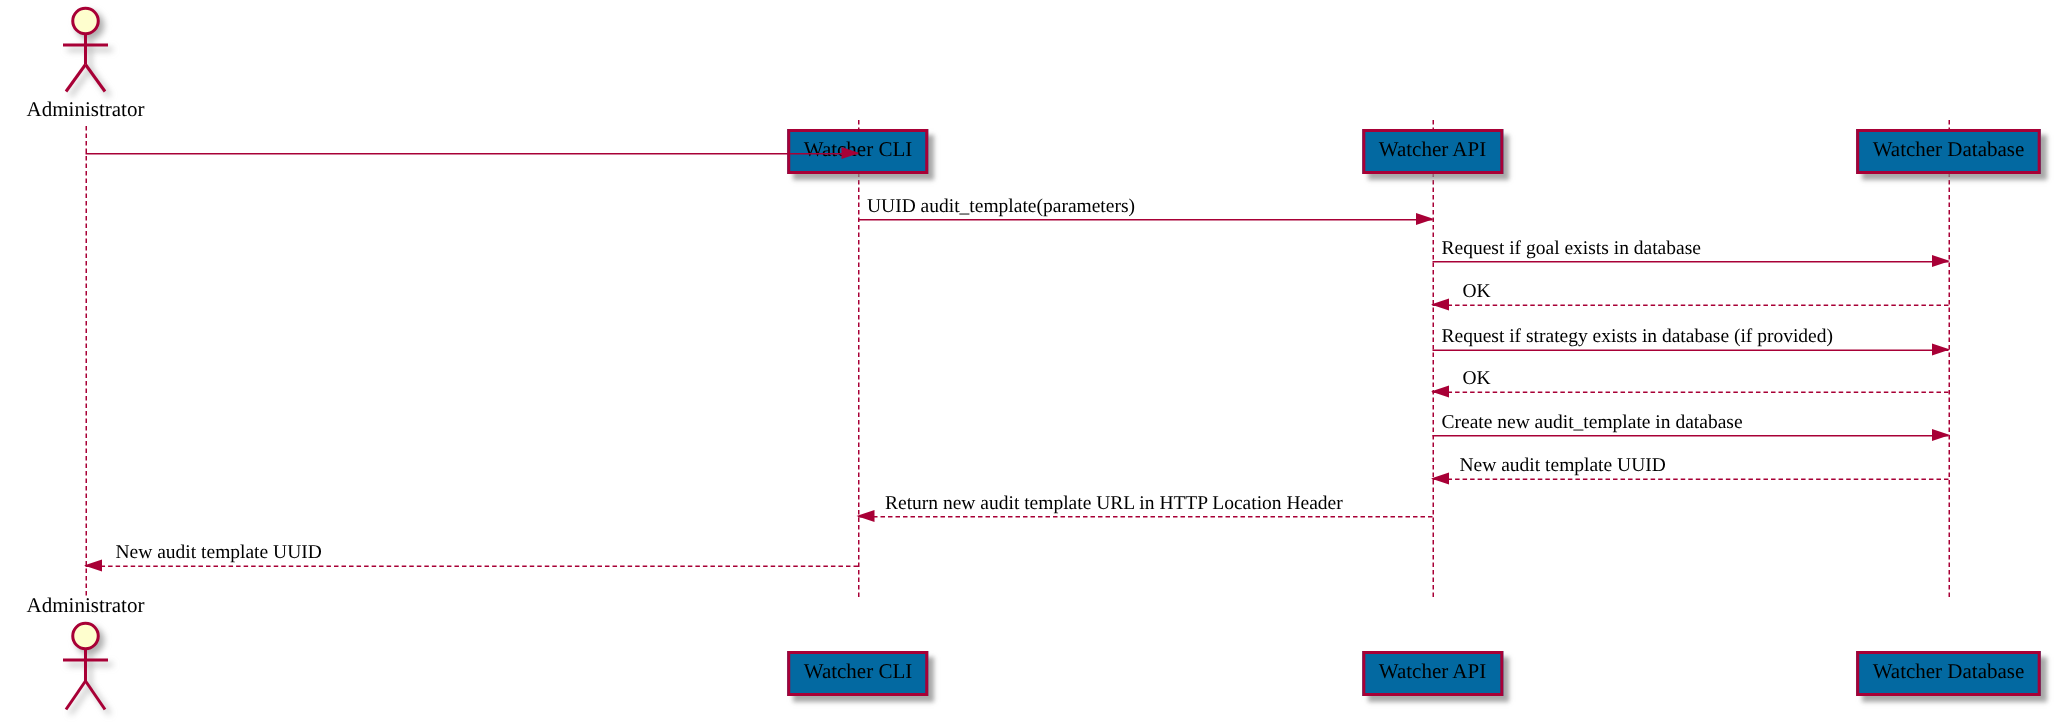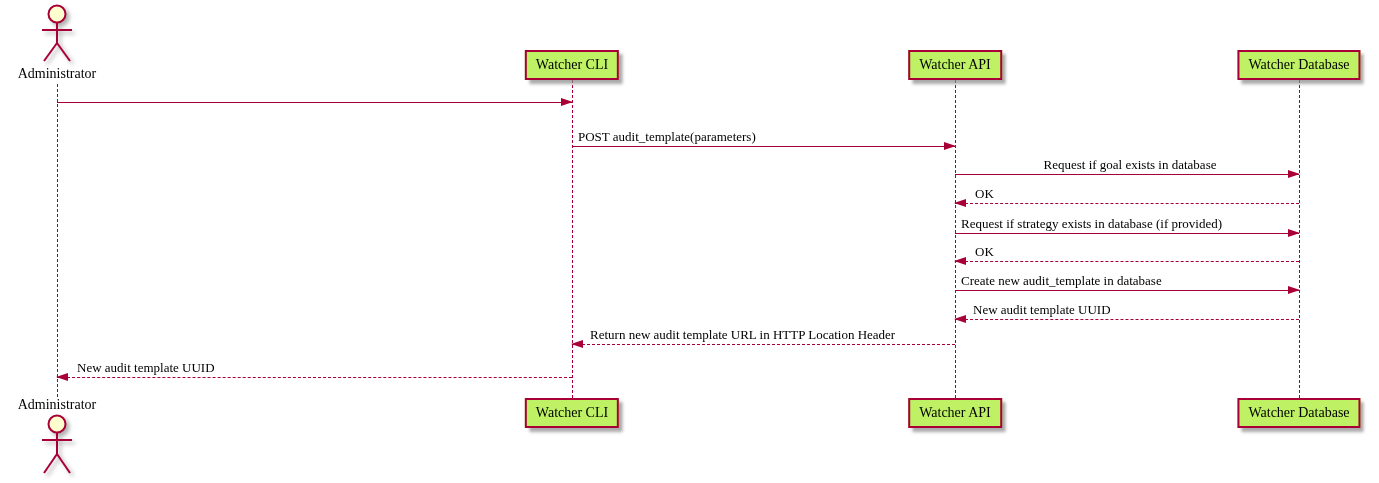--- a/index.html
+++ b/index.html
@@ -17,27 +17,28 @@
   .lifeline {
     position: absolute;
     width: 0;
     border-left: 1px dashed #A80036;
   }
 
   
   .pbox {
     position: absolute;
     transform: translateX(-50%);
-    background: #bef264;
+    background: #0369a1;
     border: 2px solid #A80036;
     padding: 4px 9px 5px 9px;
     font-size: 14px;
     line-height: 17px;
     white-space: nowrap;
     box-shadow: 4px 4px 3px rgba(140,140,140,0.75);
+    margin-top: 36px;
   }
 
   
   .actor-figure {
     position: absolute;
     filter: drop-shadow(3px 3px 2px rgba(140,140,140,0.7));
   }
   .actor-label {
     position: absolute;
     transform: translateX(-50%);
@@ -101,28 +102,28 @@
   <div class="pbox" style="left:955px;  top:50px;">Watcher API</div>
   <div class="pbox" style="left:1299px; top:50px;">Watcher Database</div>
 
   <div class="message" style="left:57px; top:102px; width:515px;">
     <div class="msg-line solid">
       <span class="head right"></span>
     </div>
   </div>
 
   <div class="message" style="left:572px; top:129px; width:383px;">
-    <div class="msg-label" style="margin-left:6px;">POST audit_template(parameters)</div>
+    <div class="msg-label" style="margin-left:6px;">UUID audit_template(parameters)</div>
     <div class="msg-line solid">
       <span class="head right"></span>
     </div>
   </div>
 
   <div class="message" style="left:955px; top:157px; width:344px;">
-    <div class="msg-label" style="margin-left:6px;text-align:center;">Request if goal exists in database</div>
+    <div class="msg-label" style="margin-left:6px;">Request if goal exists in database</div>
     <div class="msg-line solid">
       <span class="head right"></span>
     </div>
   </div>
 
   <div class="message" style="left:955px; top:186px; width:344px;">
     <div class="msg-label" style="margin-left:20px;">OK</div>
     <div class="msg-line dashed">
       <span class="head left"></span>
     </div>

